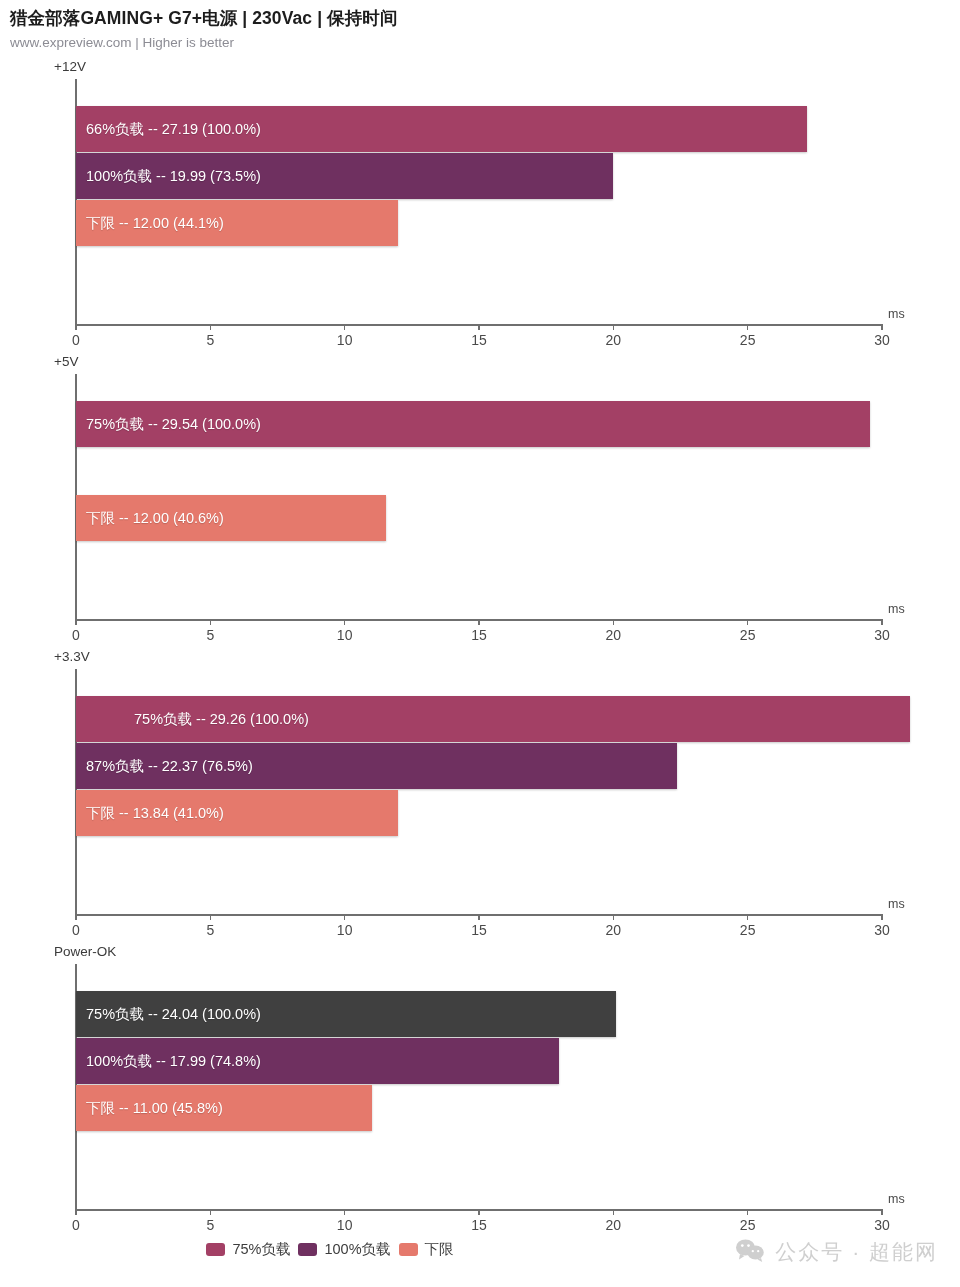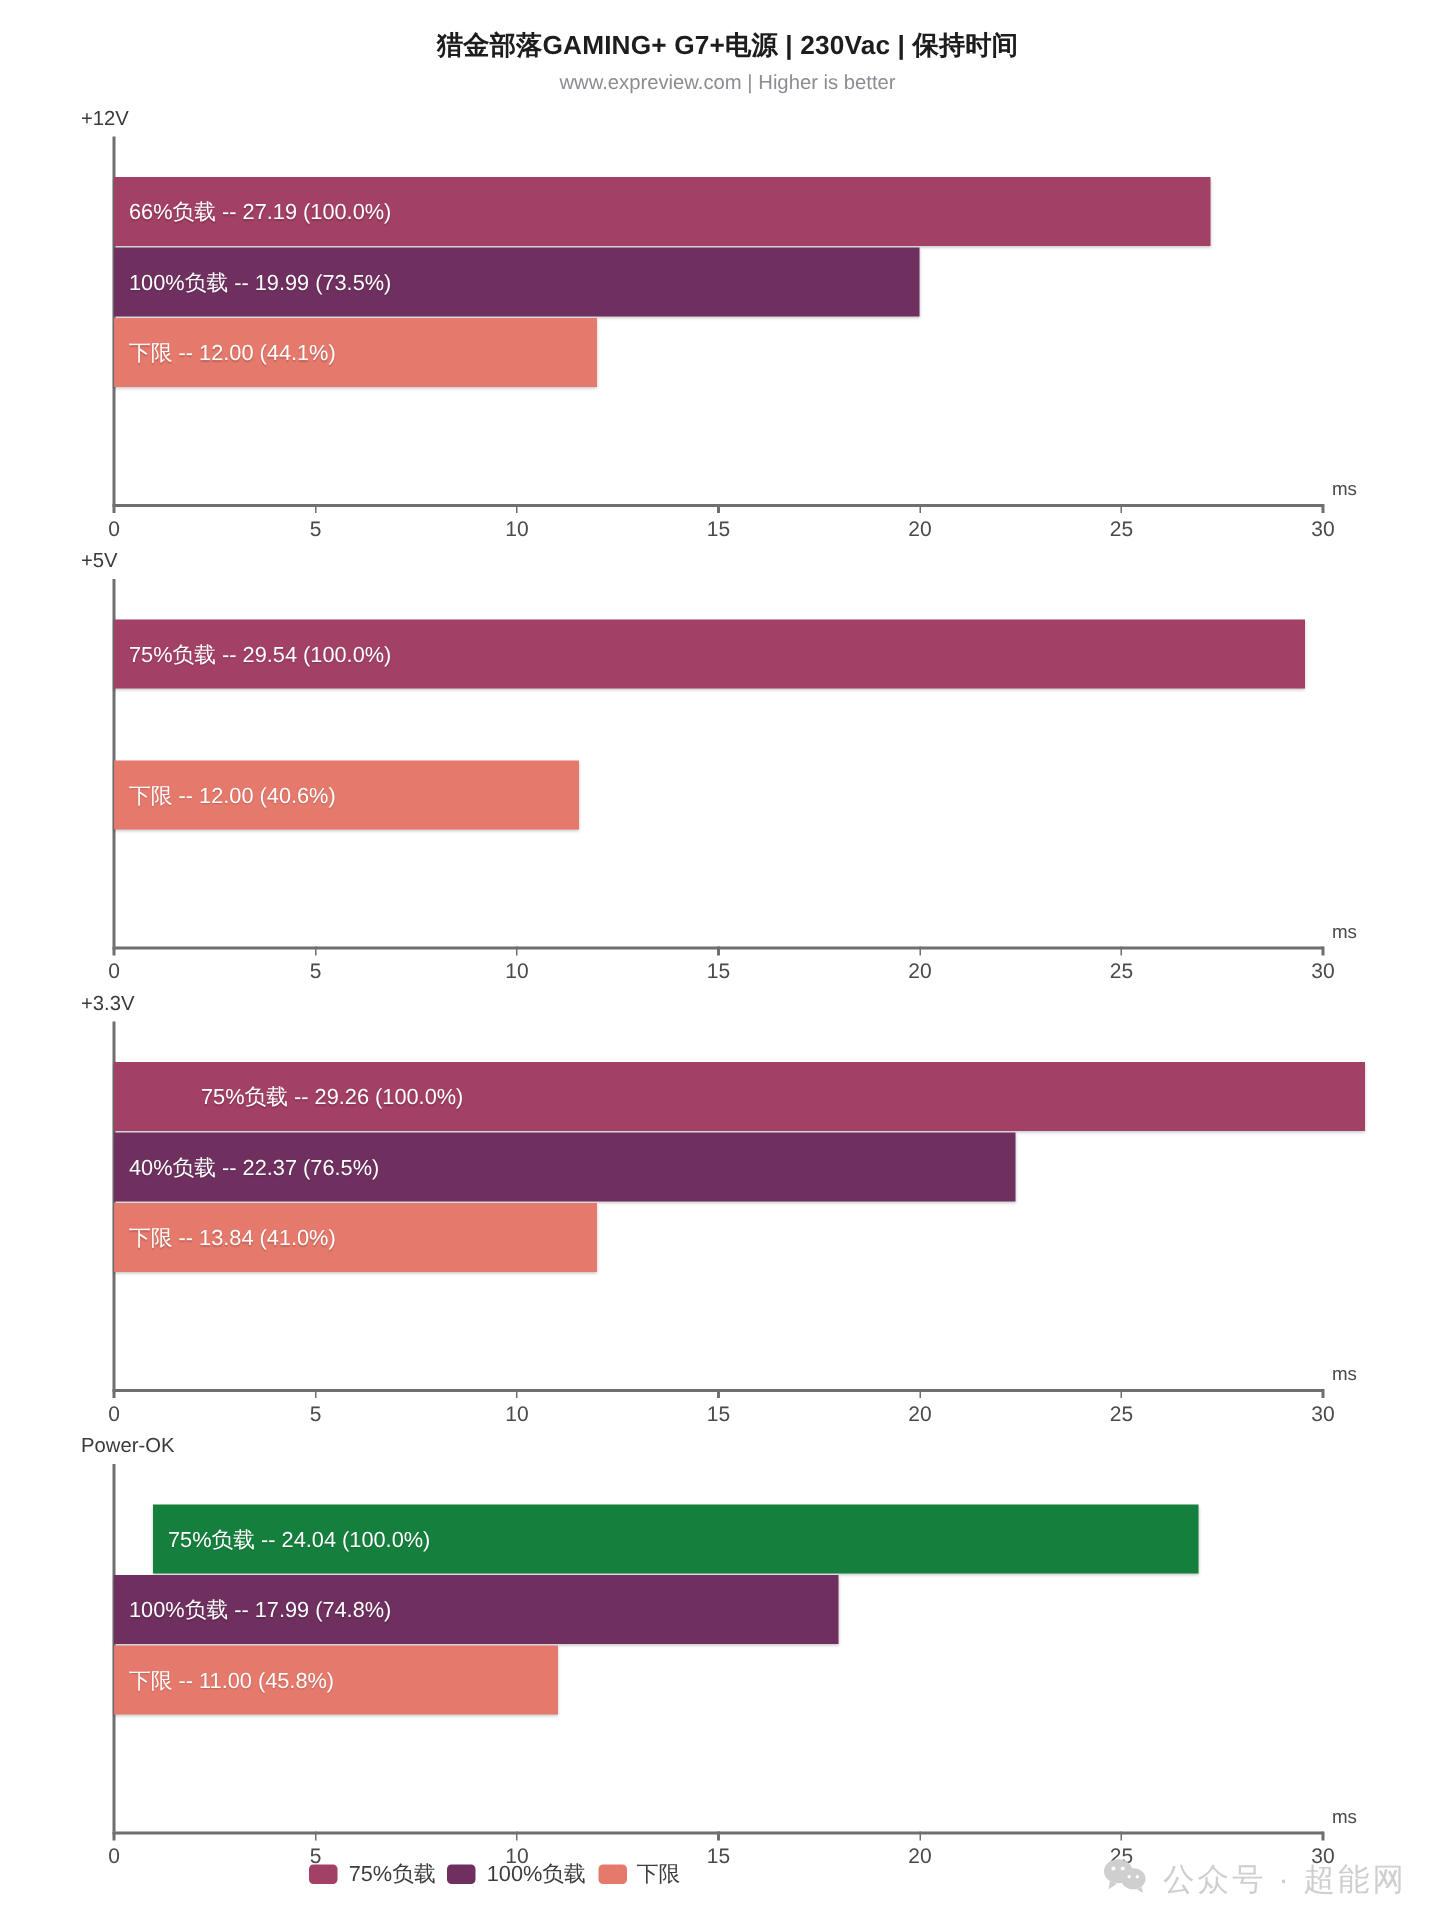--- a/index.html
+++ b/index.html
@@ -11,22 +11,21 @@
     width: 960px;
     height: 1287px;
     font-family: "Liberation Sans", "DejaVu Sans", sans-serif;
     color: #333333;
     position: relative;
     overflow: hidden;
   }
 
   
   #header {
-    padding: 20px 0 0 10px;
-    text-align: center;
+    padding: 8px 0 0 10px;
   }
   #chart-title {
     font-size: 17.5px;
     font-weight: bold;
     color: #1d1d1d;
     letter-spacing: 0.1px;
     line-height: 1.25;
     white-space: nowrap;
   }
   #chart-subtitle {
@@ -247,21 +246,21 @@
         <div class="tick-label" style="left: 537.333px;">20</div>
         <div class="tick" style="left: 670.917px;"></div>
         <div class="tick-label" style="left: 671.667px;">25</div>
         <div class="tick" style="left: 805.25px;"></div>
         <div class="tick-label" style="left: 806px;">30</div>
         <div class="unit-label">ms</div>
         <div class="bar" style="top: 27px; width: 786.119px; background: rgb(163, 64, 101); padding-left: 48px;">
           <span class="bar-label">75%负载  --  29.26  (100.0%)</span>
         </div>
         <div class="bar" style="top: 74px; width: 601.007px; background: rgb(111, 48, 96);">
-          <span class="bar-label">40%负载  --  22.37  (76.5%)</span>
+          <span class="bar-label">87%负载  --  22.37  (76.5%)</span>
         </div>
         <div class="bar" style="top: 121px; width: 322.4px; background: rgb(229, 121, 108);">
           <span class="bar-label">下限  --  13.84  (41.0%)</span>
         </div>
       </div>
     </div>
     <div class="panel">
       <div class="panel-label">Power-OK</div>
       <div class="plot">
         <div class="vaxis"></div>
@@ -274,21 +273,21 @@
         <div class="tick-label" style="left: 268.667px;">10</div>
         <div class="tick" style="left: 402.25px;"></div>
         <div class="tick-label" style="left: 403px;">15</div>
         <div class="tick" style="left: 536.583px;"></div>
         <div class="tick-label" style="left: 537.333px;">20</div>
         <div class="tick" style="left: 670.917px;"></div>
         <div class="tick-label" style="left: 671.667px;">25</div>
         <div class="tick" style="left: 805.25px;"></div>
         <div class="tick-label" style="left: 806px;">30</div>
         <div class="unit-label">ms</div>
-        <div class="bar" style="top: 27px; width: 697px; background: #15803d; margin-left: 26px;">
+        <div class="bar" style="top: 27px; width: 540px; background: #404040;">
           <span class="bar-label">75%负载  --  24.04  (100.0%)</span>
         </div>
         <div class="bar" style="top: 74px; width: 483.331px; background: rgb(111, 48, 96);">
           <span class="bar-label">100%负载  --  17.99  (74.8%)</span>
         </div>
         <div class="bar" style="top: 121px; width: 295.533px; background: rgb(229, 121, 108);">
           <span class="bar-label">下限  --  11.00  (45.8%)</span>
         </div>
       </div>
     </div>

